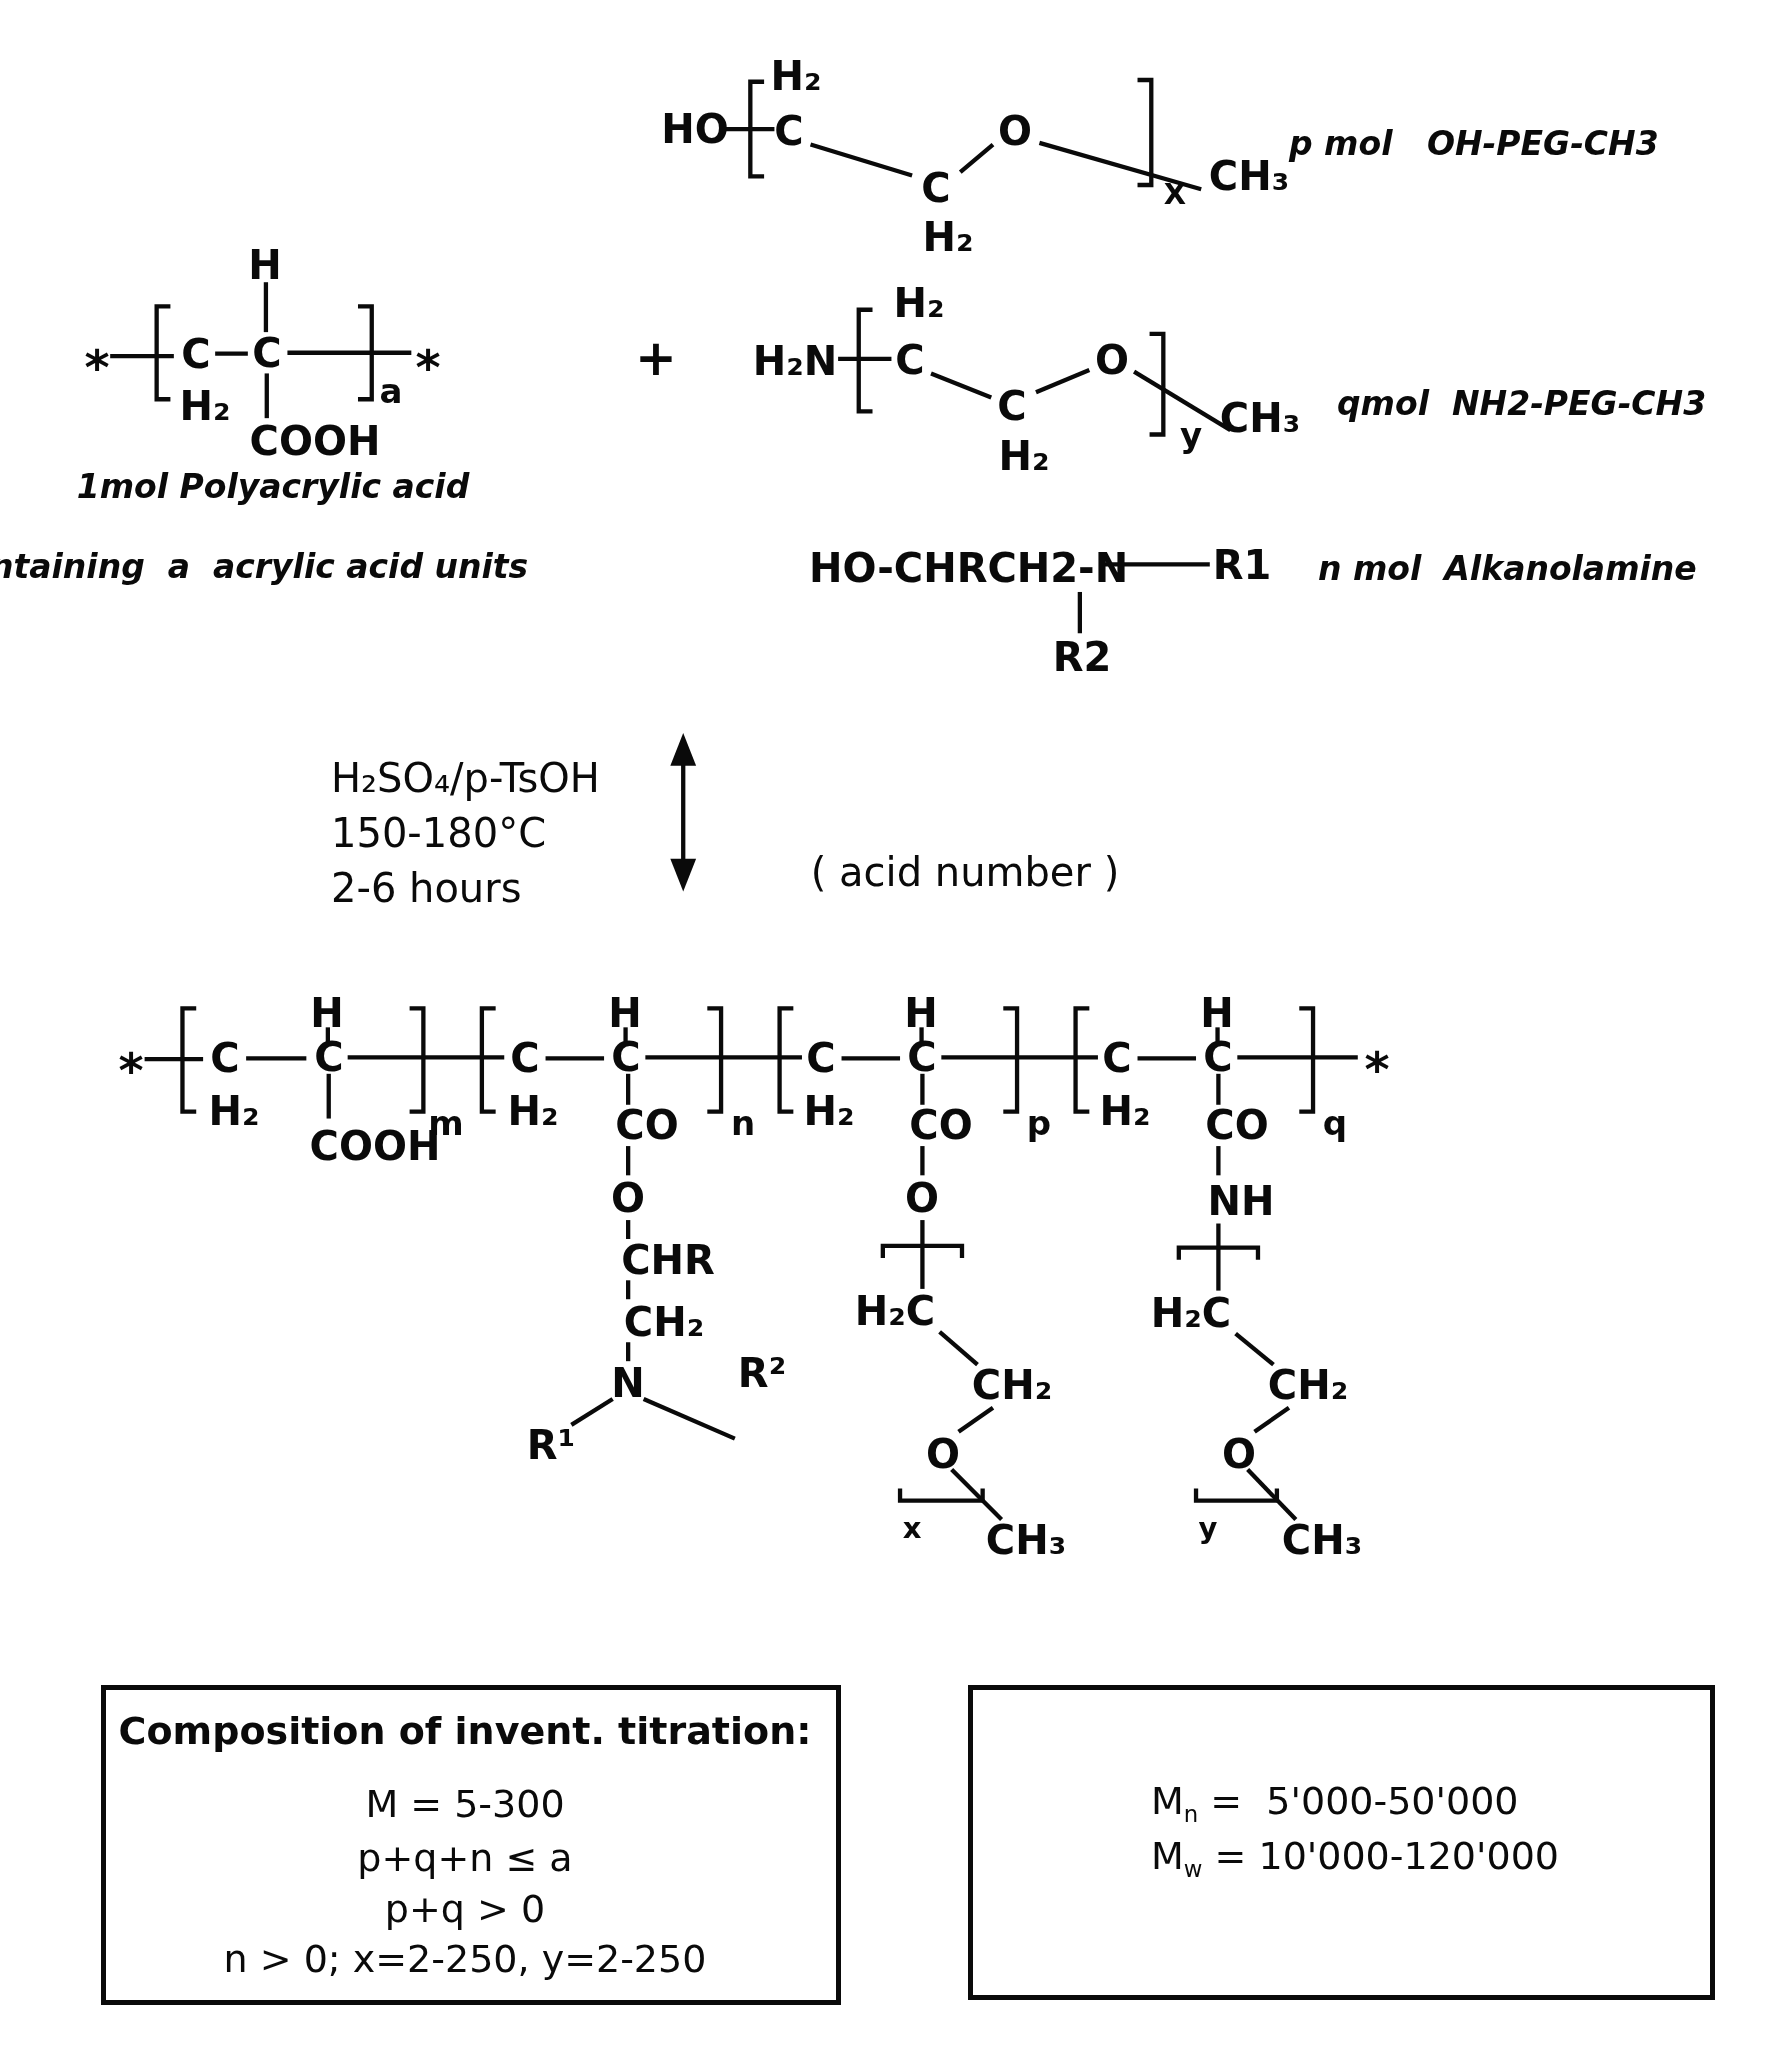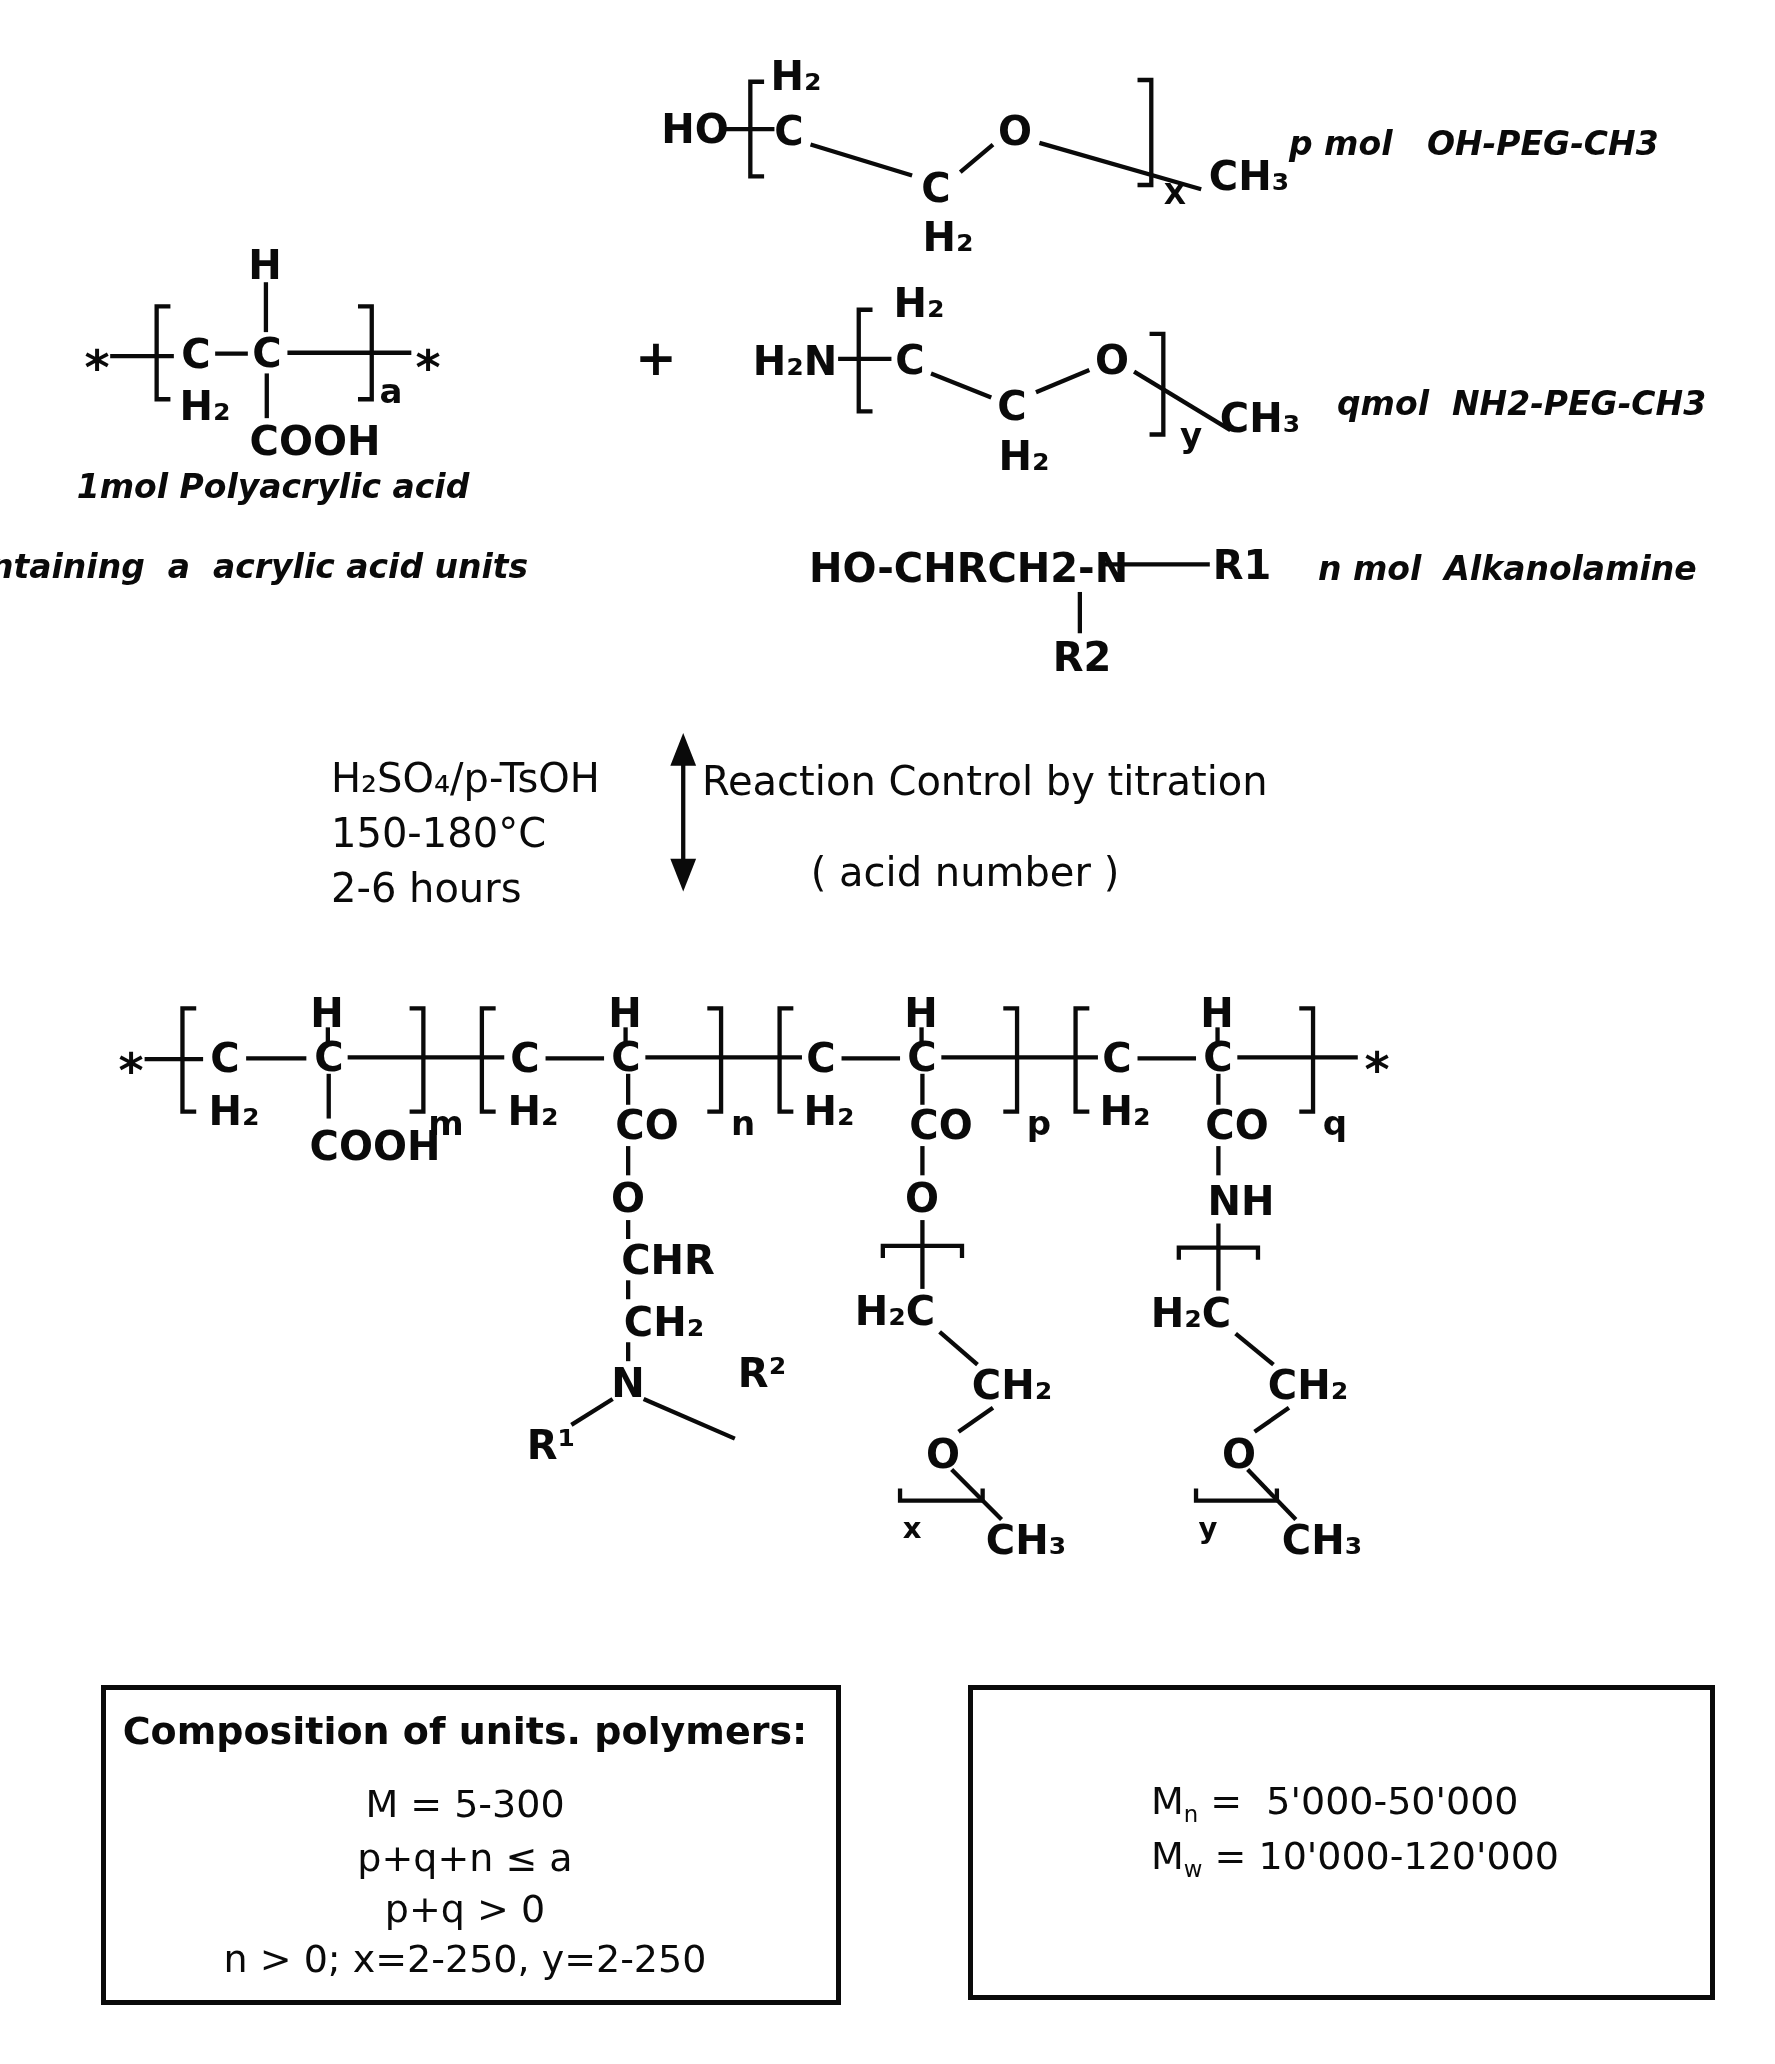--- a/index.html
+++ b/index.html
@@ -163,21 +163,20 @@
   <span class="t ital la" style="left:1337px;top:403px">qmol  NH2-PEG-CH3</span>
 
   <span class="t atom la" style="left:809px;top:568px">HO-CHRCH2-N</span>
   <span class="t atom" style="left:1242px;top:565px">R1</span>
   <span class="t atom" style="left:1082px;top:657px">R2</span>
   <span class="t ital la" style="left:1318px;top:568px">n mol  Alkanolamine</span>
 
   <span class="t cond la" style="left:331px;top:778px">H₂SO₄/p-TsOH</span>
   <span class="t cond la" style="left:331px;top:833px">150-180°C</span>
   <span class="t cond la" style="left:331px;top:888px">2-6 hours</span>
-  <span class="t cond la" style="left:702px;top:781px">Reaction Control by titration</span>
   <span class="t cond" style="left:965px;top:872px">( acid number )</span>
 
   <span class="t star" style="left:131px;top:1070px">*</span>
   <span class="t atom" style="left:225px;top:1058px">C</span>
   <span class="t atom" style="left:234px;top:1111px">H₂</span>
   <span class="t atom" style="left:329px;top:1057px">C</span>
   <span class="t atom" style="left:327px;top:1013px">H</span>
   <span class="t ssub" style="left:446px;top:1123px">m</span>
   <span class="t atom" style="left:525px;top:1058px">C</span>
   <span class="t atom" style="left:533px;top:1111px">H₂</span>
@@ -216,21 +215,21 @@
 
   <span class="t atom" style="left:1237px;top:1125px">CO</span>
   <span class="t atom" style="left:1241px;top:1201px">NH</span>
   <span class="t atom" style="left:1191px;top:1313px">H₂C</span>
   <span class="t atom" style="left:1308px;top:1385px">CH₂</span>
   <span class="t atom" style="left:1239px;top:1454px">O</span>
   <span class="t small" style="left:1208px;top:1528px">y</span>
   <span class="t atom" style="left:1322px;top:1540px">CH₃</span>
 
   <div class="boxrect" style="left:101px;top:1685px;width:730px;height:310px"></div>
-  <span class="t boxtitle" style="left:465px;top:1731px">Composition of units. polymers:</span>
+  <span class="t boxtitle" style="left:465px;top:1731px">Composition of invent. titration:</span>
   <span class="t boxline" style="left:465px;top:1786px">M = 5-300</span>
   <span class="t boxline" style="left:465px;top:1840px">p+q+n ≤ a</span>
   <span class="t boxline" style="left:465px;top:1891px">p+q &gt; 0</span>
   <span class="t boxline" style="left:465px;top:1941px">n &gt; 0; x=2-250, y=2-250</span>
 
   <div class="boxrect" style="left:968px;top:1685px;width:737px;height:305px"></div>
   <span class="t boxline la" style="left:1151px;top:1786px"><span>M</span><sub>n</sub><span> =  5'000-50'000</span></span>
   <span class="t boxline la" style="left:1151px;top:1841px"><span>M</span><sub>w</sub><span> = 10'000-120'000</span></span>
 
 </div>

